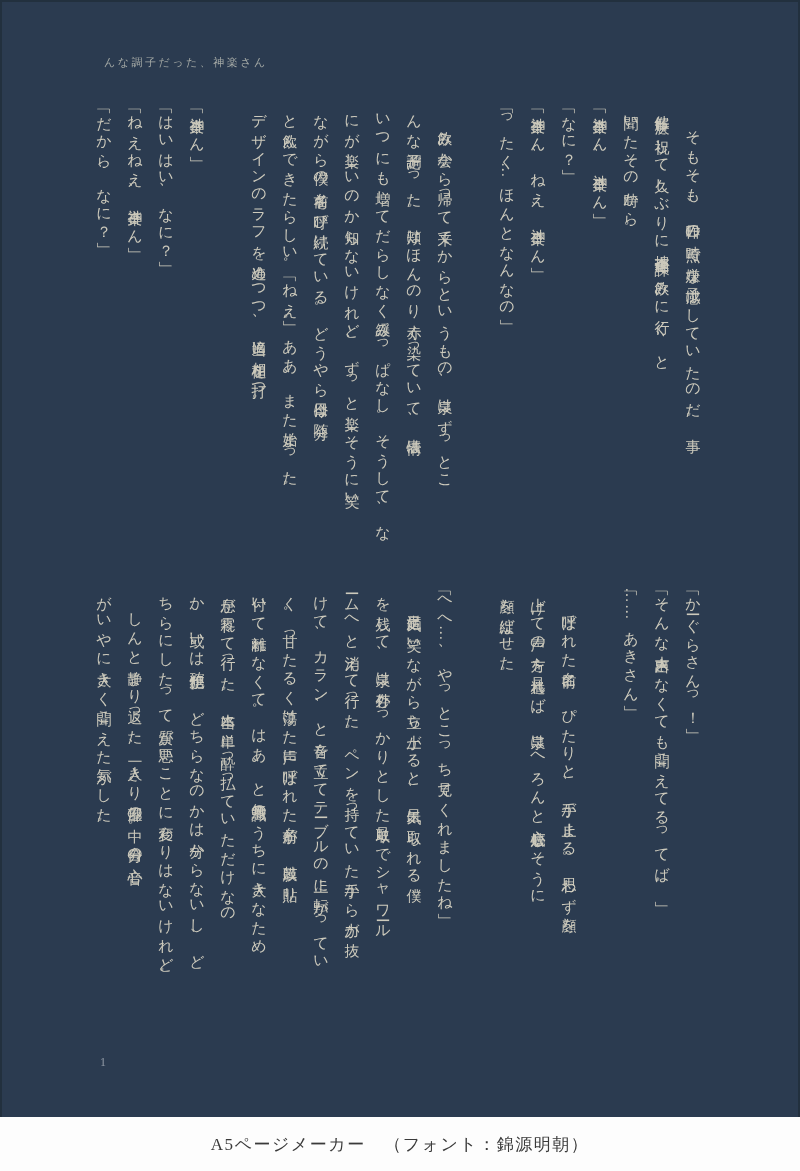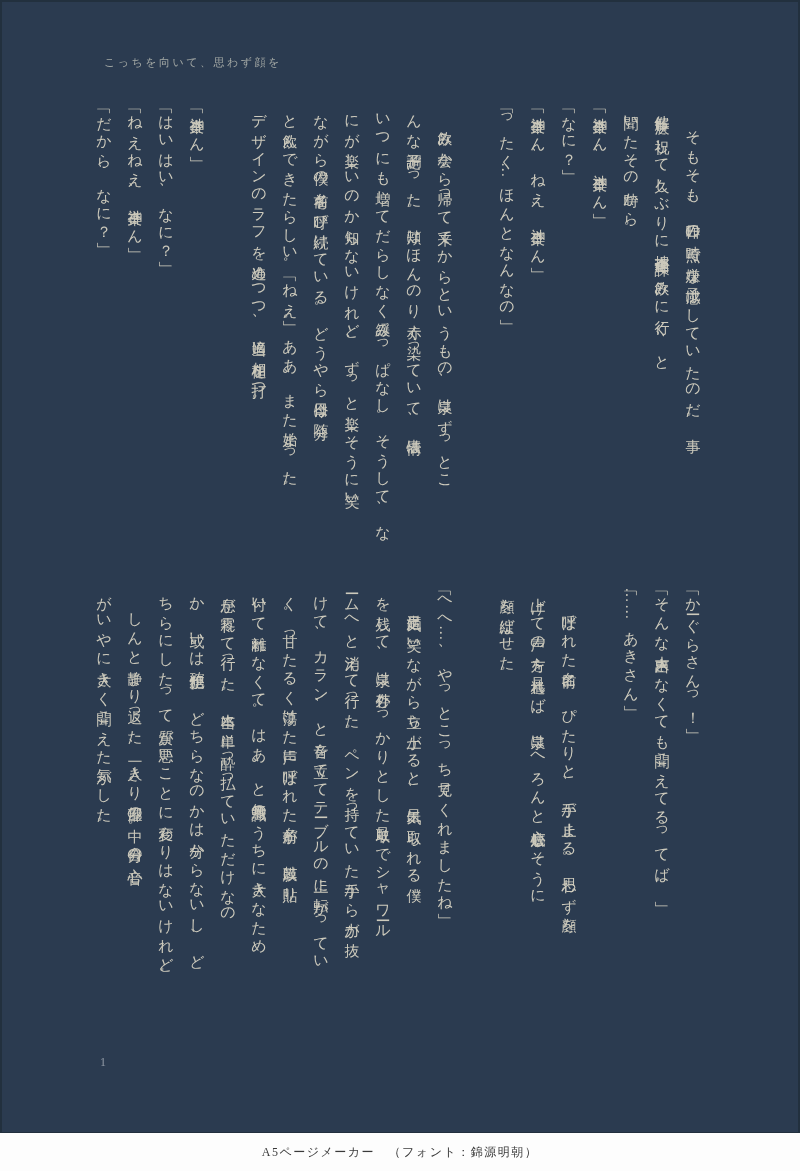--- a/index.html
+++ b/index.html
@@ -37,32 +37,32 @@
   }
   .band-upper { top: 104px; height: 462px; }
   .band-lower { top: 586px; height: 455px; }
   .band p { margin: 0; padding: 0; }
   .band p:empty { width: 31px; }
   .page-number {
     position: absolute; left: 100px; top: 1055px;
     font-size: 12px; color: var(--pagenum);
   }
   .footer {
-    position: absolute; left: 0; bottom: 0; width: 800px; height: 38px;
+    position: absolute; left: 0; bottom: 0; width: 800px; height: 54px;
     background: var(--footer_bg); color: var(--footer_text);
     display: flex; align-items: center; justify-content: center;
-    font-size: 12px; letter-spacing: 1.5px;
+    font-size: 17px; letter-spacing: 1.5px;
   }
 </style>
 </head>
 <body>
 
 <div class="panel"></div>
 
-<div class="running-title">こっちを向いて、思わず顔を</div>
+<div class="running-title">んな調子だった、神楽さん</div>
 
 <div class="band band-upper">
 
 <p class="line">　そもそも、昨日の時点で嫌な予感はしていたのだ。事</p>
     <p class="line">件解決を祝して久しぶりに捜査企画課で飲みに行く、と</p>
     <p class="line">聞いたその時から。</p>
     <p class="line">「神楽さん、神楽さん」</p>
     <p class="line">「なに？」</p>
     <p class="line">「神楽さん、ねえ、神楽さん」</p>
     <p class="line">「ったく…ほんとなんなの」</p>

